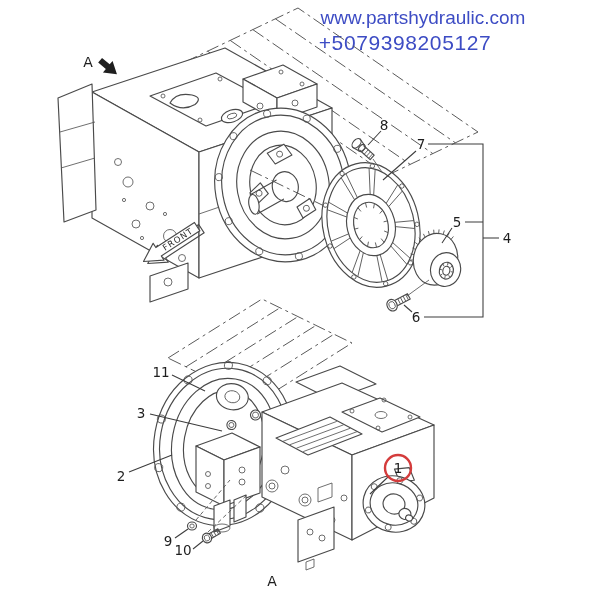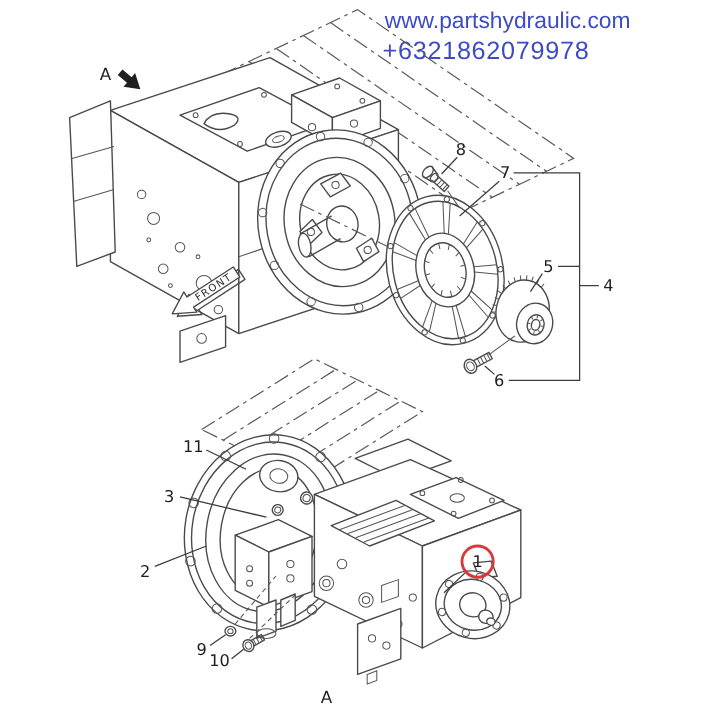--- a/index.html
+++ b/index.html
@@ -20,21 +20,21 @@
   .solid{fill:#1f1f1f;stroke:none;}
   .front-text{font-size:8.5px;letter-spacing:1.1px;fill:#2e2e2e;}
   .viewA{font-size:14px;}
 </style>
 </head>
 <body>
 
 <div class="stage">
 
   <div class="hdr hdr-site">www.partshydraulic.com</div>
-  <div class="hdr hdr-phone">+6321862079978</div>
+  <div class="hdr hdr-phone">+5079398205127</div>
 
   <svg class="diagram" width="600" height="600" viewBox="0 0 600 600">
 
     <g>
       <path class="cd" d="M185,62 L298,8 L478,132 L365,186 Z"></path>
       <path class="cd" d="M207.6,51.2 L387.6,175.2 M230.2,40.4 L410.2,164.4 M252.8,29.6 L432.8,153.6 M275.4,18.8 L455.4,142.8"></path>
     </g>
 
     <g>
       <path class="fw" d="M92,92 L225,48 L332,108 L199,152 Z"></path>

